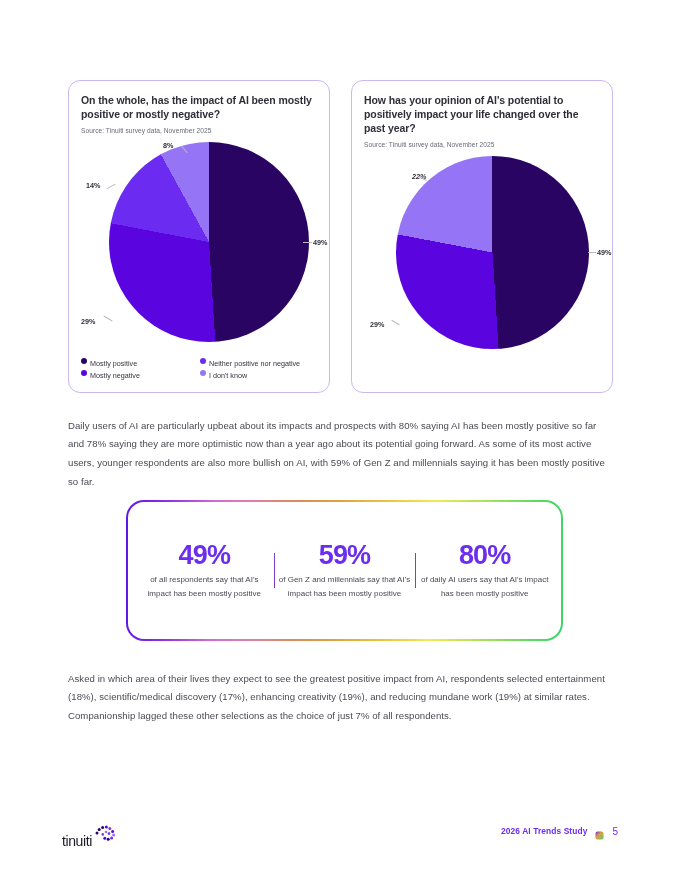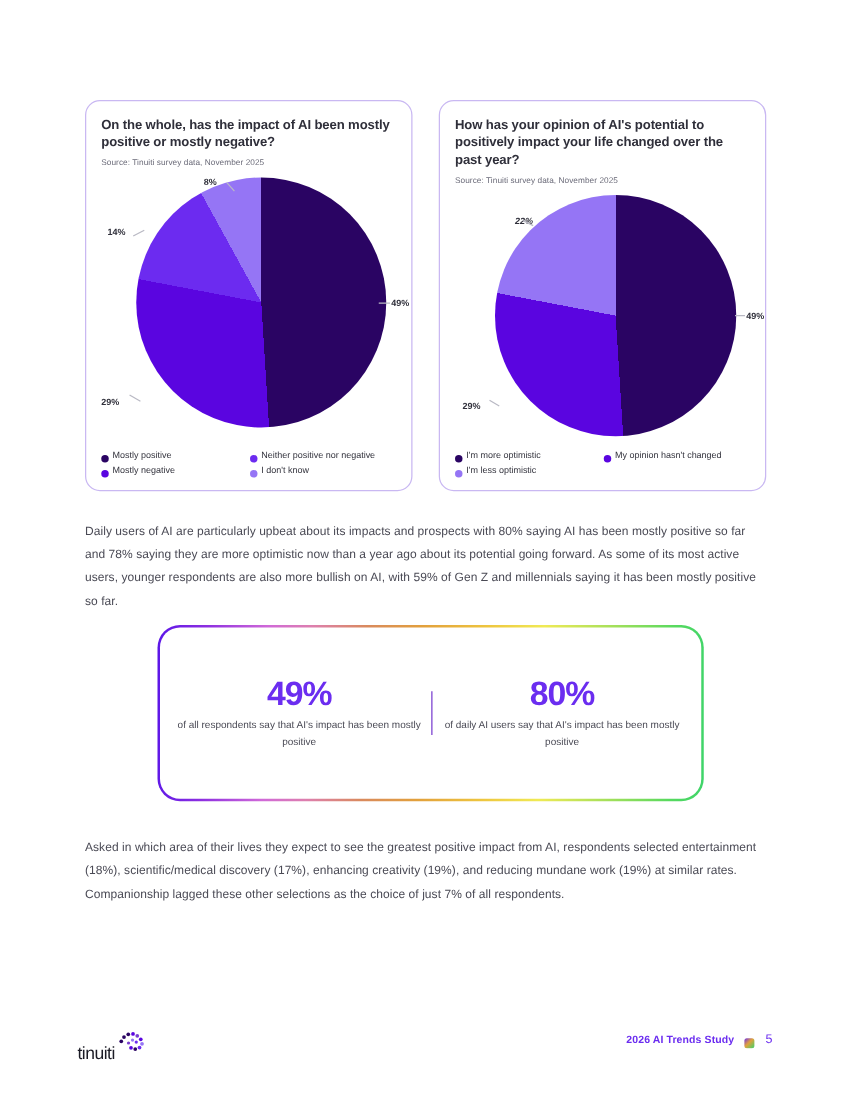--- a/index.html
+++ b/index.html
@@ -95,21 +95,21 @@
   .legend {
     position: absolute;
     left: 12px;
     right: 10px;
     bottom: 10px;
     display: flex;
     flex-wrap: wrap;
   }
   .legend-item {
     display: flex;
-    align-items: flex-end;
+    align-items: flex-start;
     width: 50%;
     font-size: 7.2px;
     color: #33333d;
     line-height: 1.65;
     white-space: nowrap;
   }
   .swatch {
     width: 6px; height: 6px;
     border-radius: 50%;
     margin-right: 3px;
@@ -304,48 +304,38 @@
         <span class="pct" style="left: 233px; top: 96px;">49%</span>
         <span class="leader" style="left: 224px; top: 100px; width: 8px; height: 1px;"></span>
 
         <span class="pct" style="left: 6px; top: 168px;">29%</span>
         <span class="leader" style="left: 27px; top: 170px; width: 9px; height: 1px; transform: rotate(30deg);"></span>
 
         <span class="pct" style="left: 48px; top: 20px; font-style: italic;">22%</span>
         <span class="leader" style="left: 54px; top: 26px; width: 9px; height: 1px; transform: rotate(26deg);"></span>
       </div>
 
-      <div class="legend">
-        <div class="legend-item">
-          <span class="swatch" style="background:#2a0463"></span>
-          <span>I'm more optimistic</span>
-        </div>
-        <div class="legend-item">
-          <span class="swatch" style="background:#5a05e0"></span>
-          <span>My opinion hasn't changed</span>
-        </div>
-        <div class="legend-item">
-          <span class="swatch" style="background:#9575f5"></span>
-          <span>I'm less optimistic</span>
-        </div>
-      </div>
     </div>
 
   </div>
 
   <p class="para para-1">Daily users of AI are particularly upbeat about its impacts and prospects with 80% saying AI has been mostly positive so far and 78% saying they are more optimistic now than a year ago about its potential going forward. As some of its most active users, younger respondents are also more bullish on AI, with 59% of Gen Z and millennials saying it has been mostly positive so far.</p>
 
   <div class="stat-box-outer">
     <div class="stat-box-inner">
 
       <div class="stat-col">
         <div class="stat-num">49%</div>
         <div class="stat-desc">of all respondents say that AI's impact has been mostly positive</div>
       </div>
 
+      <div class="stat-col">
+        <div class="stat-num">59%</div>
+        <div class="stat-desc">of Gen Z and millennials say that AI's impact has been mostly positive</div>
+      </div>
 
       <div class="stat-col">
         <div class="stat-num">80%</div>
         <div class="stat-desc">of daily AI users say that AI's impact has been mostly positive</div>
       </div>
 
     </div>
   </div>
 
   <p class="para para-2">Asked in which area of their lives they expect to see the greatest positive impact from AI, respondents selected entertainment (18%), scientific/medical discovery (17%), enhancing creativity (19%), and reducing mundane work (19%) at similar rates. Companionship lagged these other selections as the choice of just 7% of all respondents.</p>

